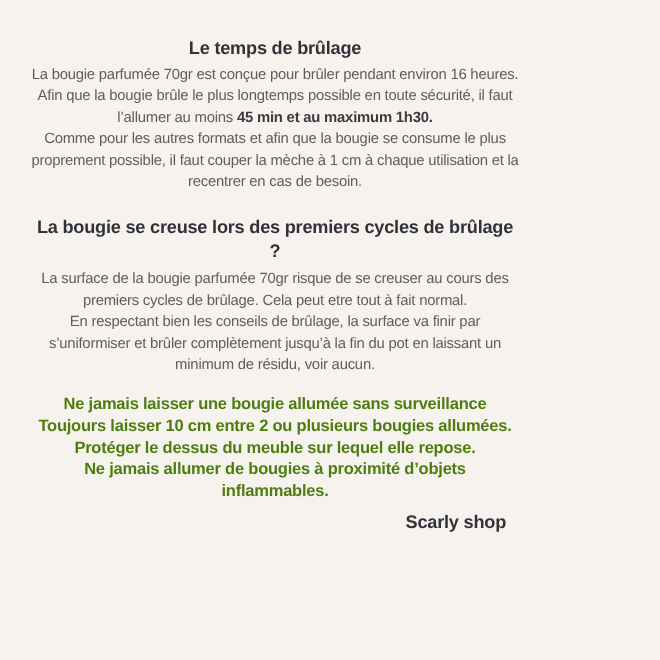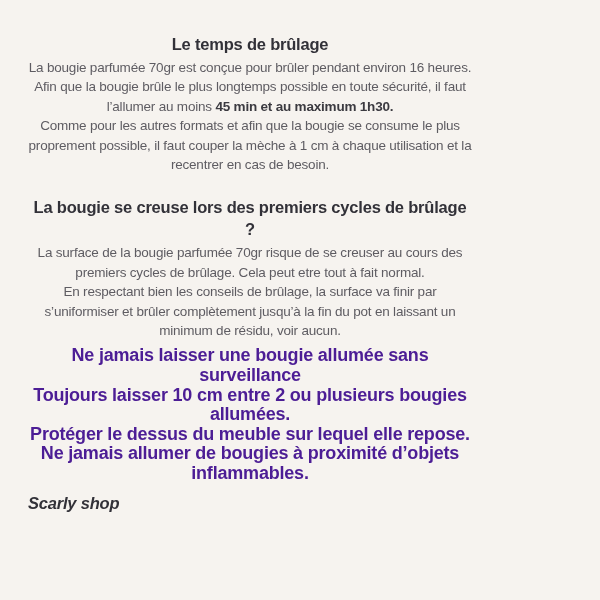--- a/index.html
+++ b/index.html
@@ -37,37 +37,36 @@
     line-height: 19.4px;
     color: #5e5c62;
     letter-spacing: -0.2px;
     white-space: pre-line;
   }
   .inline-bold {
     font-weight: 700;
     color: #3b3a40;
   }
   .warnings {
-    margin: 6px 0 0 0;
-    font-size: 18px;
+    margin: 18px 0 0 0;
+    font-size: 15px;
     line-height: 19.6px;
     font-weight: 700;
-    color: #4c1d95;
+    color: #4d7c0f;
     letter-spacing: -0.2px;
     white-space: pre-line;
   }
   .footer {
     margin: 8px 12px 0 0;
-    text-align: left;
+    text-align: right;
     font-size: 16.5px;
     font-weight: 700;
     line-height: 22px;
     color: #323138;
     letter-spacing: -0.2px;
-    font-style: italic;
   }
 </style>
 </head>
 <body>
 
 <div class="page">
 
   <div class="section">
     <h2 class="section-title">Le temps de brûlage</h2>
     <p class="body-text"><span>La bougie parfumée 70gr est conçue pour brûler pendant environ 16 heures. Afin que la bougie brûle le plus longtemps possible en toute sécurité, il faut l’allumer au moins </span><span class="inline-bold">45 min et au maximum 1h30.</span><span>

